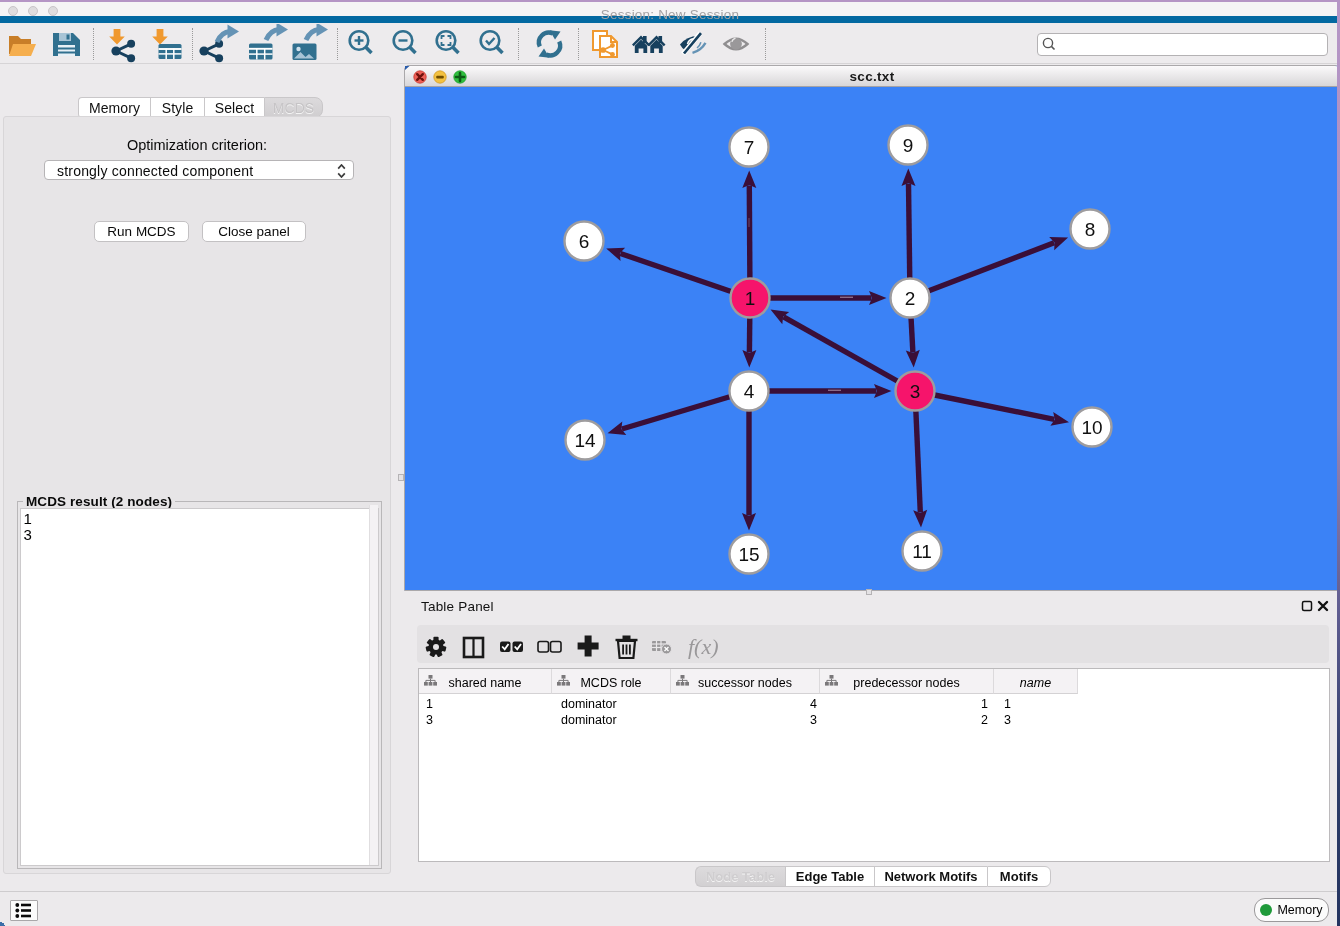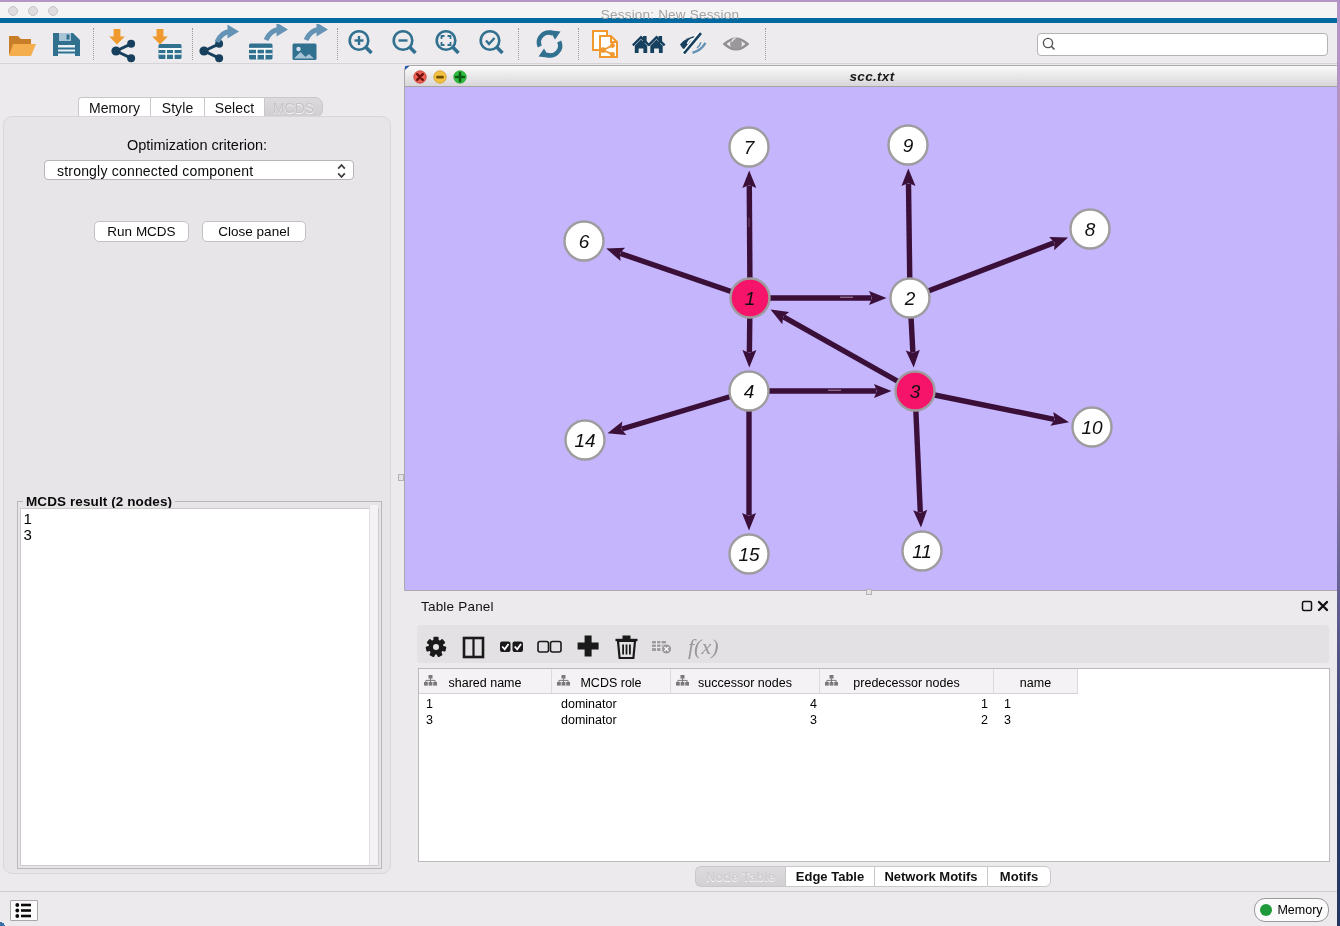--- a/index.html
+++ b/index.html
@@ -2,49 +2,49 @@
 <html><head>
 <meta charset="utf-8">
 <style>
 * { margin:0; padding:0; box-sizing:border-box; }
 html,body { width:1340px; height:926px; overflow:hidden; font-family:"Liberation Sans", sans-serif; background:#eceaec; }
 .abs { position:absolute; }
 #root { position:relative; width:1340px; height:926px; }
 
 
 #purpletop { left:0; top:0; width:1340px; height:2px; background:#b livres; }
-#titlebar { left:0; top:2px; width:1340px; height:21px; background:#f5f4f5; border-bottom:5px solid #0369a1; }
+#titlebar { left:0; top:2px; width:1340px; height:21px; background:#f5f4f5; border-bottom:7px solid #0369a1; }
 .tl { position:absolute; top:4px; width:10px; height:10px; border-radius:50%; background:#dedcde; border:1px solid #c8c4c8; }
 #wtitle { position:absolute; top:4.5px; left:0; width:100%; text-align:center; font-size:13.5px; letter-spacing:0.2px; color:#a4a2a4; }
 
 
 #toolbar { left:0; top:24px; width:1340px; height:40px; background:#edebed; border-bottom:1px solid #d6d4d6; }
 .tsep { position:absolute; top:4px; height:32px; border-left:1px dotted #9a9a9a; }
 #search { position:absolute; left:1037px; top:9px; width:291px; height:23px; background:#fff; border:1px solid #b4b2b4; border-radius:4px; }
 
 
 #cpanel { left:0; top:64px; width:391px; height:820px; background:#eceaec; }
 #cphead { position:absolute; left:0; top:0; width:391px; height:30px; }
 #cphead span.t { position:absolute; left:30px; top:7px; font-size:14px; letter-spacing:0.25px; color:#111; }
 .tabs { position:absolute; top:33px; left:78px; height:21px; display:flex; }
 .tab { height:21px; font-size:14px; letter-spacing:0.1px; color:#111; background:#fff; border:1px solid #c9c7c9; border-right:none; display:flex; align-items:center; justify-content:center; }
 .tab.first { border-top-left-radius:4px; border-bottom-left-radius:4px; }
 .tab.sel { background:linear-gradient(#dcdadc,#d0ced0); color:#c6c4c6; text-shadow:0 1px 0 #f4f4f4; border-right:1px solid #c9c7c9; border-top-right-radius:8px; border-bottom-right-radius:8px; }
-#cpbody { position:absolute; left:3px; top:52px; width:388px; height:758px; background:#e7e5e7; border:1px solid #d8d6d8; border-radius:9px; }
+#cpbody { position:absolute; left:3px; top:52px; width:388px; height:758px; background:#e7e5e7; border:1px solid #d8d6d8; border-radius:3px; }
 #optlabel { position:absolute; left:0; top:20px; width:100%; text-align:center; font-size:14.5px; color:#0a0a0a; }
 #combo { position:absolute; left:40px; top:43px; width:310px; height:20px; background:#fff; border:1px solid #b6b4b6; border-radius:4px; }
 #combo span { position:absolute; left:12px; top:2px; font-size:14px; letter-spacing:0.2px; color:#0a0a0a; }
 .btn { position:absolute; top:76px; height:21px; background:#fff; border:1px solid #c3c1c3; border-radius:5px; font-size:13.5px; color:#0a0a0a; display:flex; align-items:center; justify-content:center;margin-top:28px; }
 #fieldset { position:absolute; left:13px; top:384px; width:365px; height:368px; border:1px solid #b9b7b9; }
 #fieldset legend { position:absolute; top:-8px; left:5px; background:#e7e5e7; padding:0 3px; font-size:13.5px; letter-spacing:0.1px; color:#0a0a0a;font-weight:bold; }
 #fstext { position:absolute; left:2px; top:6px; right:2px; bottom:2px; background:#fff; border:1px solid #cccacc; font-size:15px; color:#000; line-height:15.9px; padding:2px 0 0 2.5px; }
 #fsscroll { position:absolute; right:3px; top:3px; width:9px; bottom:3px; background:#f4f2f4; border-left:1px solid #e0dee0; }
 
 
-#netframe { left:404px; top:65px; width:936px; height:526px; background:#c4b5fd; border:1px solid #aaa8aa; border-radius:5px 5px 0 0;font-style:italic; }
+#netframe { left:404px; top:65px; width:936px; height:526px; background:#3b82f6; border:1px solid #aaa8aa; border-radius:5px 5px 0 0; }
 #nettitle { position:absolute; left:0; top:0; width:100%; height:21px; background:linear-gradient(#fbfafb,#d8d6d8); border-bottom:1px solid #a5a3a5; border-radius:4px 4px 0 0; }
 #nettitle .t { position:absolute; width:100%; text-align:center; top:2.5px; font-size:13.5px; letter-spacing:0.3px; font-weight:bold; color:#1a1a1a; }
 #graph { position:absolute; left:0; top:22px; }
 
 
 #tpanel { left:391px; top:591px; width:949px; height:302px; background:#eceaec; }
 #tphead span.t { position:absolute; left:30px; top:8px; font-size:13.5px; letter-spacing:0.2px; color:#111; }
 #ttoolbar { position:absolute; left:26px; top:34px; width:912px; height:38px; background:#e3e1e3; border-radius:4px; }
 #tbl { position:absolute; left:27px; top:77px; width:912px; height:194px; background:#fff; border:1px solid #bcbabc; }
 #thead { position:absolute; left:0; top:0; width:100%; height:26px; }
@@ -317,21 +317,21 @@
           </div>
           <div class="thcell" style="left:133px;width:119px;">
             <span>MCDS role</span>
           </div>
           <div class="thcell" style="left:252px;width:149px;">
             <span>successor nodes</span>
           </div>
           <div class="thcell" style="left:401px;width:174px;">
             <span>predecessor nodes</span>
           </div>
-          <div class="thcell" style="left:575px;width:84px;">
+          <div class="thcell" style="left:575px;width:84px;font-style:italic;">
             <span>name</span>
           </div>
           <svg style="position:absolute;left:0;top:0" width="912" height="25" viewBox="0 0 912 25">
             <g fill="#7a787a">
               <rect x="9.5" y="6" width="4" height="3.6"></rect>
               <rect x="5" y="13" width="3.8" height="3.6"></rect>
               <rect x="9.6" y="13" width="3.8" height="3.6"></rect>
               <rect x="14.2" y="13" width="3.8" height="3.6"></rect>
             </g>
             <path d="M11.5 9.6 v1.8 M6.9 11.4 h9.2 M6.9 11.4 v1.6 M11.5 11.4 v1.6 M16.1 11.4 v1.6" stroke="#7a787a" stroke-width="1" fill="none"></path>

